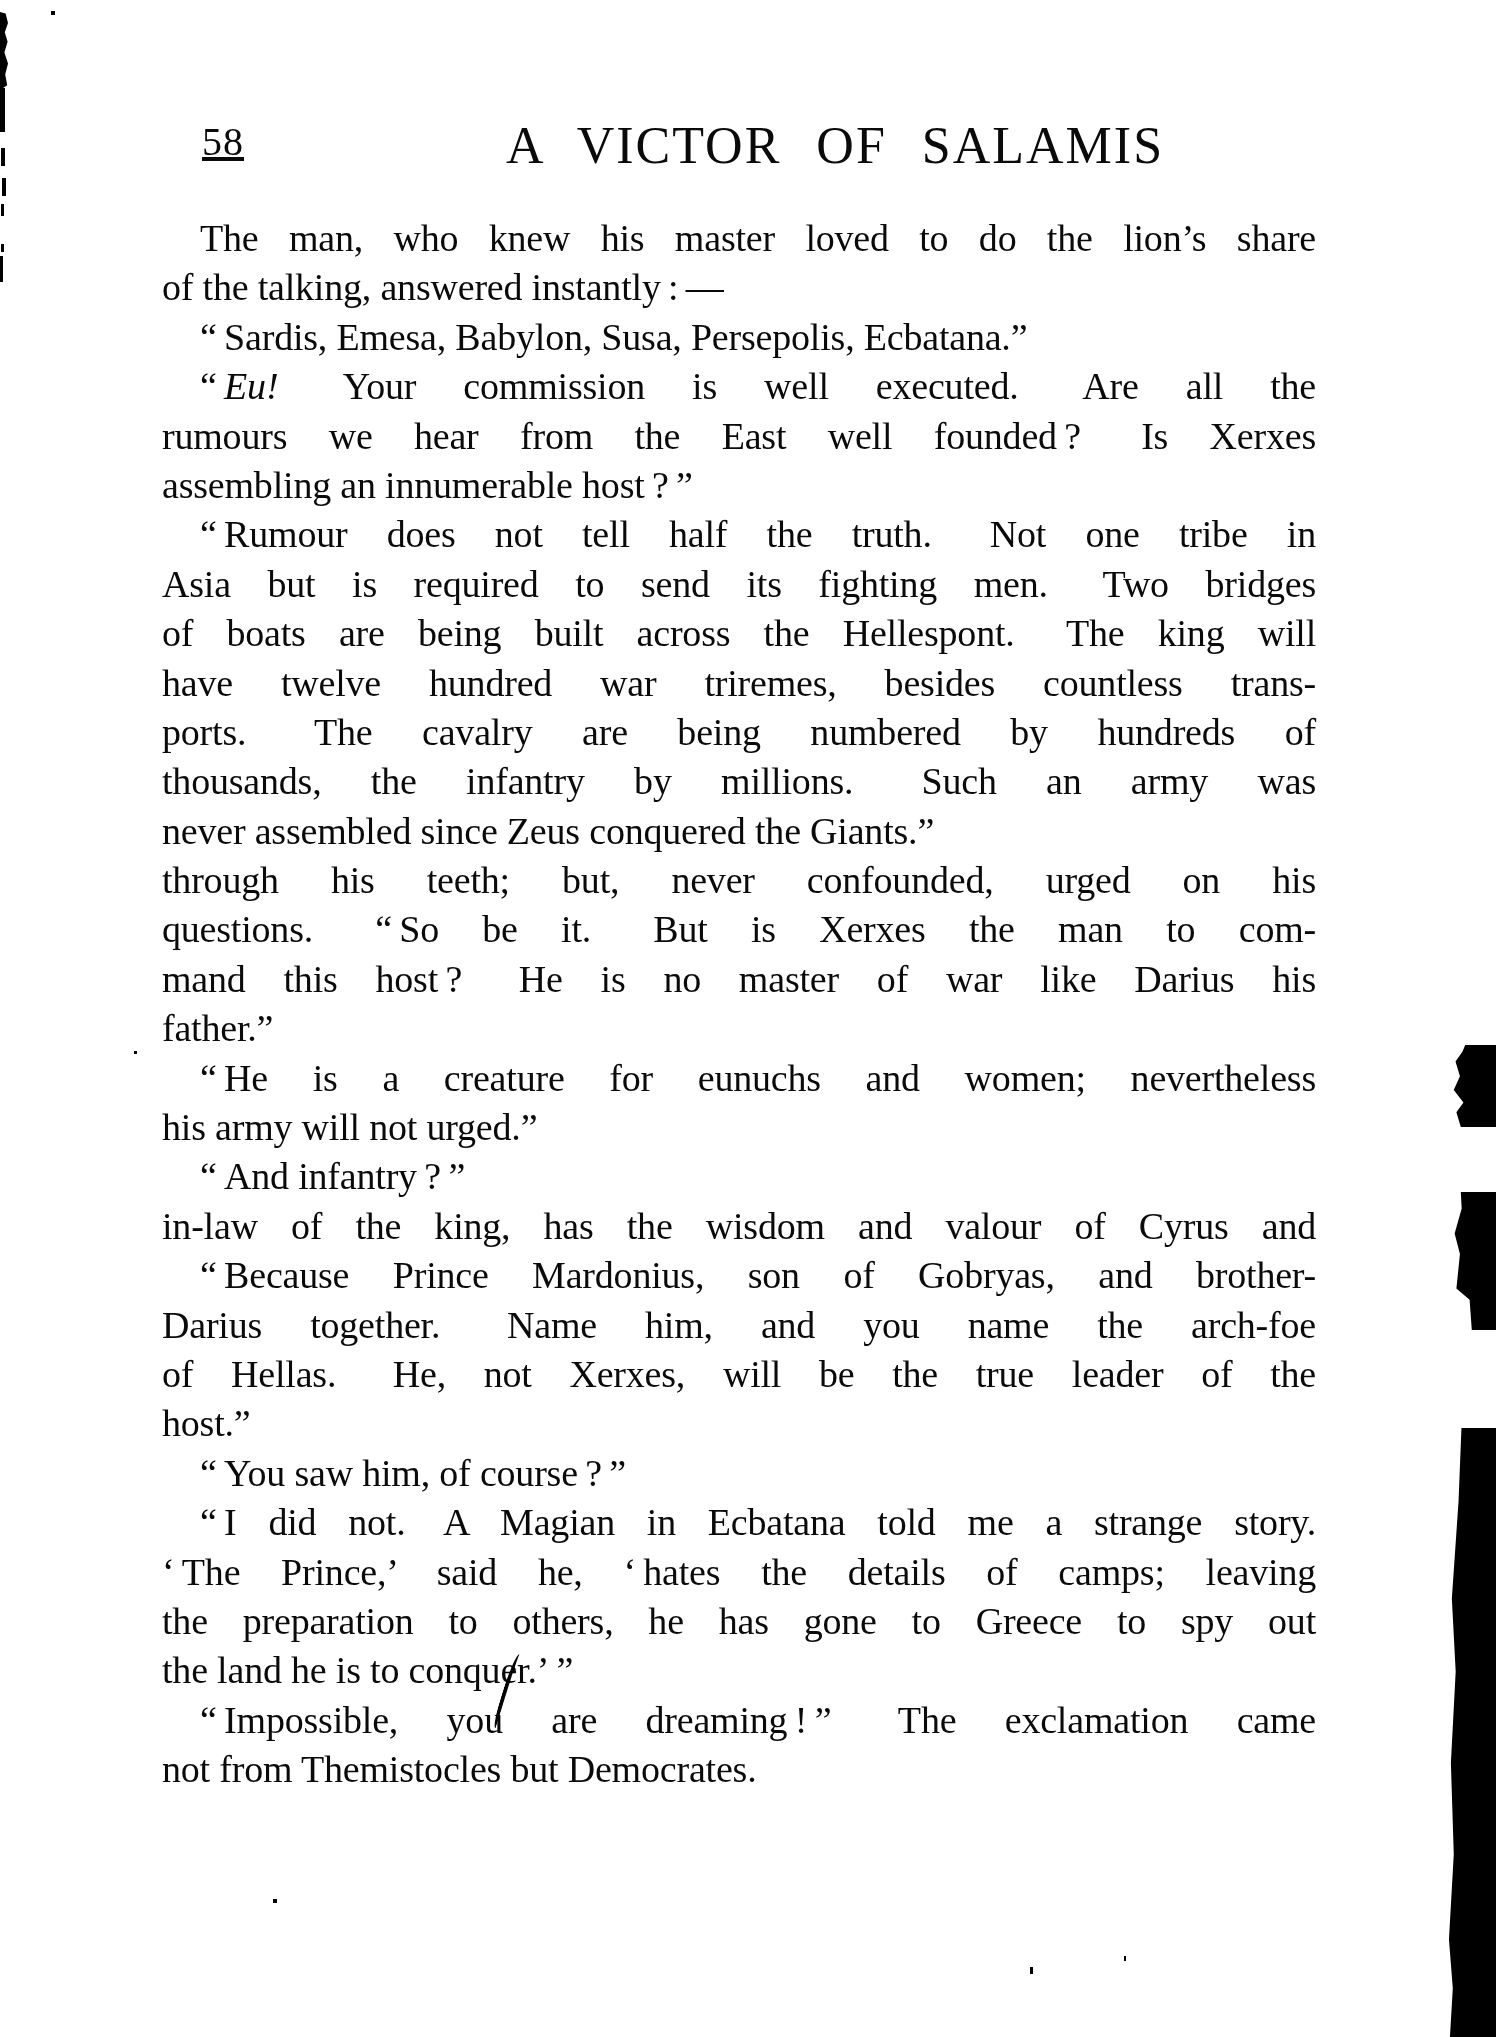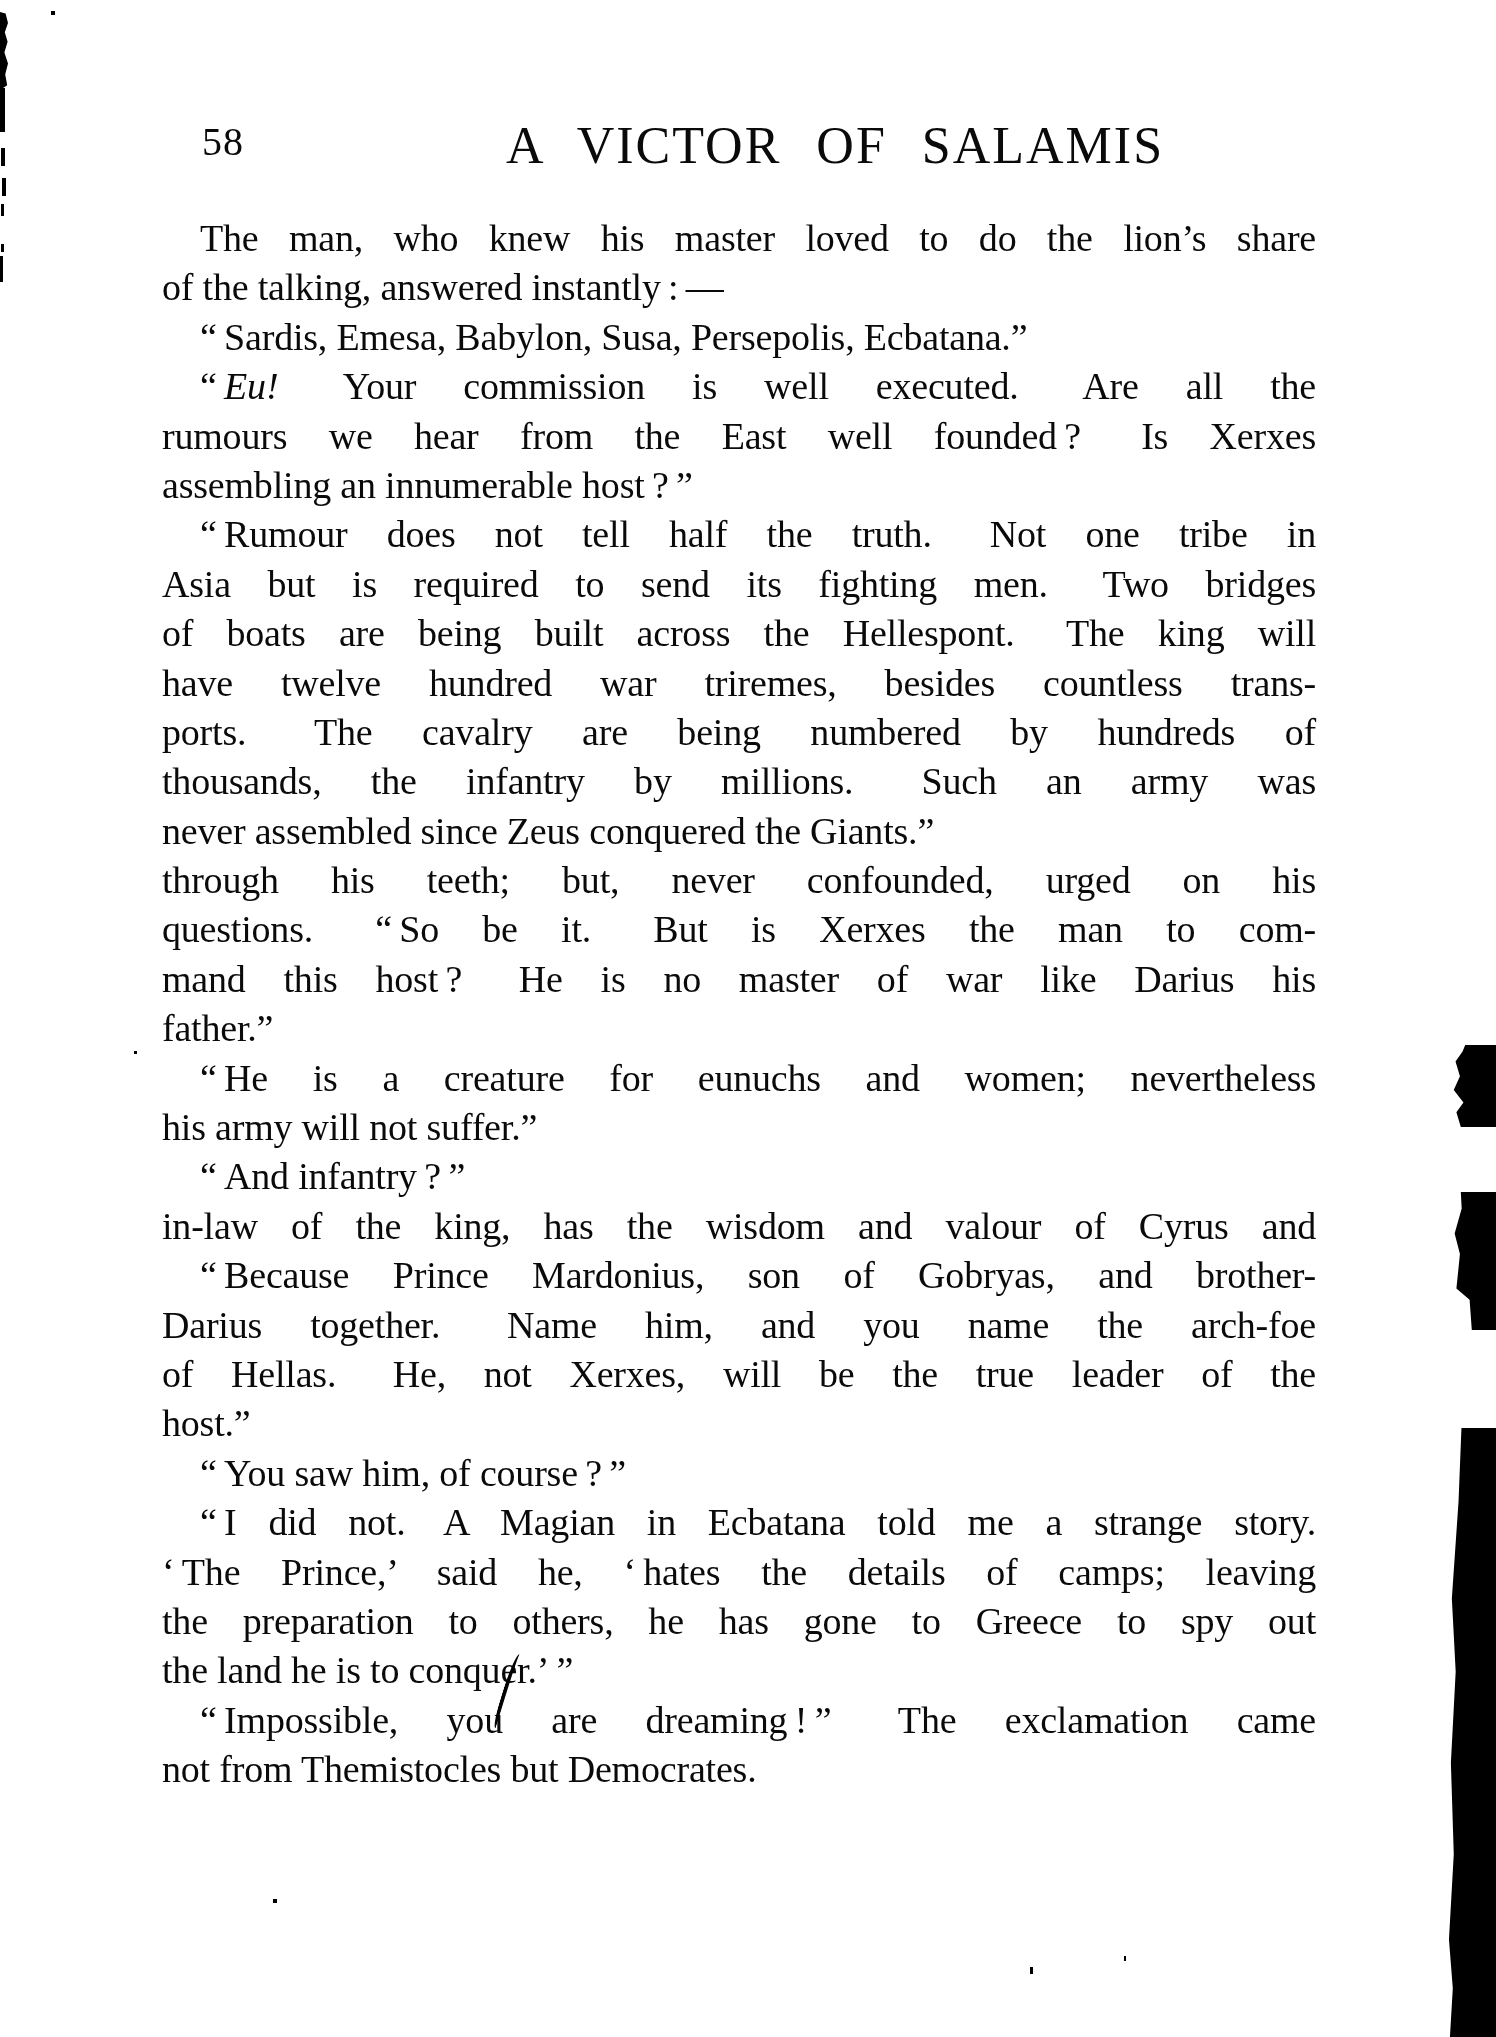--- a/index.html
+++ b/index.html
@@ -4,20 +4,21 @@
 <style>
   html,body{margin:0;padding:0;}
   body{
     width:1496px;height:2037px;position:relative;background:#ffffff;
     font-family:"Liberation Serif","DejaVu Serif",serif;color:#0a0a0a;
     overflow:hidden;
   }
   .page-number{
     position:absolute;left:202px;top:122px;font-size:40px;line-height:1;
     letter-spacing:1px;
+    text-decoration:underline;
   }
   .running-title{
     position:absolute;left:506px;top:120px;font-size:52px;line-height:1;
     letter-spacing:2px;word-spacing:20px;white-space:nowrap;
   }
   .text-block{
     position:absolute;left:162px;top:214px;width:1154px;
     font-size:38px;line-height:49.4px;letter-spacing:-0.2px;
   }
   .para{margin:0;padding:0;}
@@ -75,21 +76,21 @@
       <div class="line last" data-name="text-line"><span data-name="text-segment">never assembled since Zeus conquered the Giants.”</span></div>
     </div>
     <div class="para" data-name="paragraph-5">
       <div class="line" data-name="text-line"><span data-name="text-segment">through his teeth; but, never confounded, urged on his</span></div>
       <div class="line" data-name="text-line"><span data-name="text-segment">questions.  “ So be it.  But is Xerxes the man to com-</span></div>
       <div class="line" data-name="text-line"><span data-name="text-segment">mand this host ?  He is no master of war like Darius his</span></div>
       <div class="line last" data-name="text-line"><span data-name="text-segment">father.”</span></div>
     </div>
     <div class="para" data-name="paragraph-6">
       <div class="line indent" data-name="text-line"><span data-name="text-segment">“ He is a creature for eunuchs and women; nevertheless</span></div>
-      <div class="line last" data-name="text-line"><span data-name="text-segment">his army will not suffer.”</span></div>
+      <div class="line last" data-name="text-line"><span data-name="text-segment">his army will not urged.”</span></div>
     </div>
     <div class="para" data-name="paragraph-7">
       <div class="line indent last" data-name="text-line"><span data-name="text-segment">“ And infantry ? ”</span></div>
     </div>
     <div class="para" data-name="paragraph-8">
       <div class="line" data-name="text-line"><span data-name="text-segment">in-law of the king, has the wisdom and valour of Cyrus and</span></div>
       <div class="line indent" data-name="text-line"><span data-name="text-segment">“ Because Prince Mardonius, son of Gobryas, and brother-</span></div>
       <div class="line" data-name="text-line"><span data-name="text-segment">Darius together.  Name him, and you name the arch-foe</span></div>
       <div class="line" data-name="text-line"><span data-name="text-segment">of Hellas.  He, not Xerxes, will be the true leader of the</span></div>
       <div class="line last" data-name="text-line"><span data-name="text-segment">host.”</span></div>

